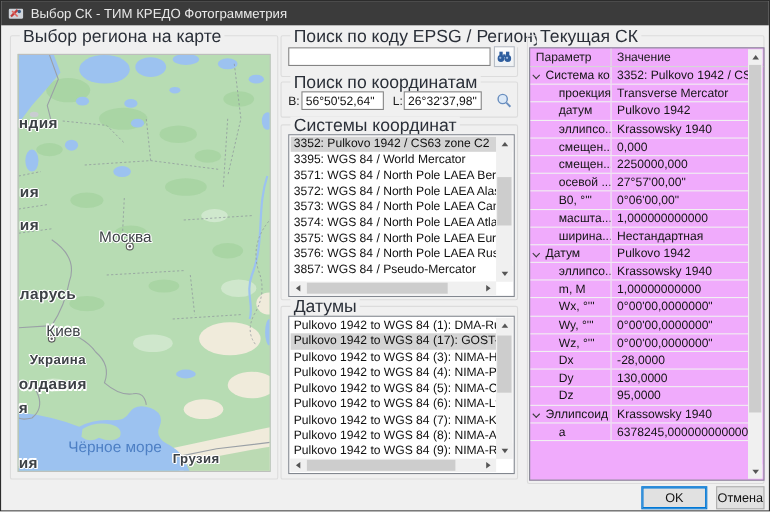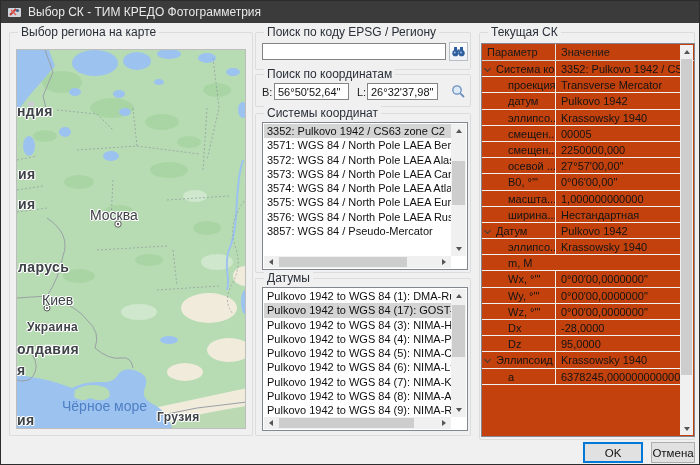--- a/index.html
+++ b/index.html
@@ -6,21 +6,21 @@
   *{box-sizing:border-box;}
   .window{width:700px;height:465px;position:relative;background:var(--dialog-bg,#f0f0f0);
     border:1px solid #2c2c2c;font-family:"Liberation Sans",sans-serif;overflow:hidden;}
   .titlebar{position:absolute;left:0;top:0;right:0;height:22px;background:var(--titlebar-bg,#3b3b3b);
     display:flex;align-items:center;padding-left:6px;gap:6px;}
   .titlebar .apptitle{color:#e9e9e9;font-size:12px;white-space:nowrap;}
   .client{position:absolute;left:0;top:22px;right:0;bottom:0;}
 
   .groupbox{position:absolute;border:1px solid #dcdcdc;border-radius:2px;}
   .gb-label{position:absolute;top:-8px;left:8px;background:var(--dialog-bg,#f0f0f0);
-    padding:0 3px;font-size:12px;color:#2a2f38;white-space:nowrap;}
+    padding:0 3px;font-size:16px;color:#2a2f38;white-space:nowrap;}
 
   
   .map-frame{position:absolute;left:15px;top:26px;width:230px;height:380px;border:1px solid #bdbdbd;
     overflow:hidden;background:#b7dcb3;cursor:pointer;}
   .map-frame svg{position:absolute;left:0;top:0;}
   .map-label{position:absolute;font-size:14px;color:#3d4246;white-space:nowrap;
     text-shadow:1px 0 0 #fff,-1px 0 0 #fff,0 1px 0 #fff,0 -1px 0 #fff,1px 1px 0 #fff,-1px -1px 0 #fff;}
   .map-label.bold{font-weight:bold;letter-spacing:.4px;}
 
   
@@ -46,21 +46,21 @@
   .vsb .sb-up{top:0;} .vsb .sb-down{bottom:0;}
   .hsb .sb-btn{top:0;height:12px;width:14px;}
   .hsb .sb-left{left:0;} .hsb .sb-right{right:0;}
   .sb-thumb{position:absolute;background:#cdcdcd;}
   .tri-up{width:0;height:0;border-left:3px solid transparent;border-right:3px solid transparent;border-bottom:4px solid #555;}
   .tri-down{width:0;height:0;border-left:3px solid transparent;border-right:3px solid transparent;border-top:4px solid #555;}
   .tri-left{width:0;height:0;border-top:3px solid transparent;border-bottom:3px solid transparent;border-right:4px solid #555;}
   .tri-right{width:0;height:0;border-top:3px solid transparent;border-bottom:3px solid transparent;border-left:4px solid #555;}
 
   
-  .cstable{position:absolute;left:480px;top:20px;width:214px;height:394px;background:#c2410c;border:1px solid #82878f;overflow:hidden;}
+  .cstable{position:absolute;left:480px;top:20px;width:214px;height:394px;background:#f0abfc;border:1px solid #82878f;overflow:hidden;}
   .cs-header{display:flex;height:17px;line-height:17px;font-size:11px;color:#1a1a1a;border-bottom:1px solid #d6d6d6;}
   .cs-header .hc1{width:73px;padding-left:5px;}
   .cs-header .hc2{flex:1;padding-left:5px;border-left:1px solid #e2e2e2;}
   .cs-rows{position:absolute;left:0;top:17px;right:13px;bottom:0;overflow:hidden;}
   .cs-row{display:flex;height:16.2px;line-height:16.2px;font-size:11px;color:#141414;border-bottom:1px solid #f1f1f1;cursor:default;}
   .cell-param{width:73px;padding-left:26px;white-space:nowrap;overflow:hidden;position:relative;}
   .cs-row.group .cell-param{padding-left:14px;}
   .cell-value{flex:1;padding-left:5px;white-space:nowrap;overflow:hidden;border-left:1px solid #efefef;}
   .chev{display:none;position:absolute;left:3px;top:5px;width:5px;height:5px;
     border-right:1.4px solid #3d3d3d;border-bottom:1.4px solid #3d3d3d;transform:rotate(45deg);}
@@ -230,20 +230,21 @@
       </svg>
     </div>
 
     <div class="groupbox" style="left:254px;top:90px;width:216px;height:160px;">
       <span class="gb-label">Системы координат</span>
     </div>
     <div class="listbox" style="left:261px;top:99px;width:206px;height:148px;">
       <div class="list-items">
 
       <div class="list-item selected">3352: Pulkovo 1942 / CS63 zone C2</div>
+          <div class="list-item">3395: WGS 84 / World Mercator</div>
           <div class="list-item">3571: WGS 84 / North Pole LAEA Bering Sea</div>
           <div class="list-item">3572: WGS 84 / North Pole LAEA Alaska</div>
           <div class="list-item">3573: WGS 84 / North Pole LAEA Canada</div>
           <div class="list-item">3574: WGS 84 / North Pole LAEA Atlantic</div>
           <div class="list-item">3575: WGS 84 / North Pole LAEA Europe</div>
           <div class="list-item">3576: WGS 84 / North Pole LAEA Russia</div>
           <div class="list-item">3857: WGS 84 / Pseudo-Mercator</div>
         </div>
       <div class="vsb">
         <div class="sb-btn sb-up">
@@ -322,21 +323,21 @@
           <div class="cs-row">
             <div class="cell-param"><span>датум</span></div>
             <div class="cell-value">Pulkovo 1942</div>
           </div>
           <div class="cs-row">
             <div class="cell-param"><span>эллипсо...</span></div>
             <div class="cell-value">Krassowsky 1940</div>
           </div>
           <div class="cs-row">
             <div class="cell-param"><span>смещен...</span></div>
-            <div class="cell-value">00005</div>
+            <div class="cell-value">0,000</div>
           </div>
           <div class="cs-row">
             <div class="cell-param"><span>смещен...</span></div>
             <div class="cell-value">2250000,000</div>
           </div>
           <div class="cs-row">
             <div class="cell-param"><span>осевой ...</span></div>
             <div class="cell-value">27°57'00,00"</div>
           </div>
           <div class="cs-row">
@@ -354,36 +355,41 @@
           <div class="cs-row group">
             <div class="cell-param"><span class="chev"></span><span>Датум</span></div>
             <div class="cell-value">Pulkovo 1942</div>
           </div>
           <div class="cs-row">
             <div class="cell-param"><span>эллипсо...</span></div>
             <div class="cell-value">Krassowsky 1940</div>
           </div>
           <div class="cs-row">
             <div class="cell-param"><span>m, M</span></div>
+            <div class="cell-value">1,00000000000</div>
           </div>
           <div class="cs-row">
             <div class="cell-param"><span>Wx, °'"</span></div>
             <div class="cell-value">0°00'00,0000000"</div>
           </div>
           <div class="cs-row">
             <div class="cell-param"><span>Wy, °'"</span></div>
             <div class="cell-value">0°00'00,0000000"</div>
           </div>
           <div class="cs-row">
             <div class="cell-param"><span>Wz, °'"</span></div>
             <div class="cell-value">0°00'00,0000000"</div>
           </div>
           <div class="cs-row">
             <div class="cell-param"><span>Dx</span></div>
             <div class="cell-value">-28,0000</div>
+          </div>
+          <div class="cs-row">
+            <div class="cell-param"><span>Dy</span></div>
+            <div class="cell-value">130,0000</div>
           </div>
           <div class="cs-row">
             <div class="cell-param"><span>Dz</span></div>
             <div class="cell-value">95,0000</div>
           </div>
           <div class="cs-row group">
             <div class="cell-param"><span class="chev"></span><span>Эллипсоид</span></div>
             <div class="cell-value">Krassowsky 1940</div>
           </div>
           <div class="cs-row">

